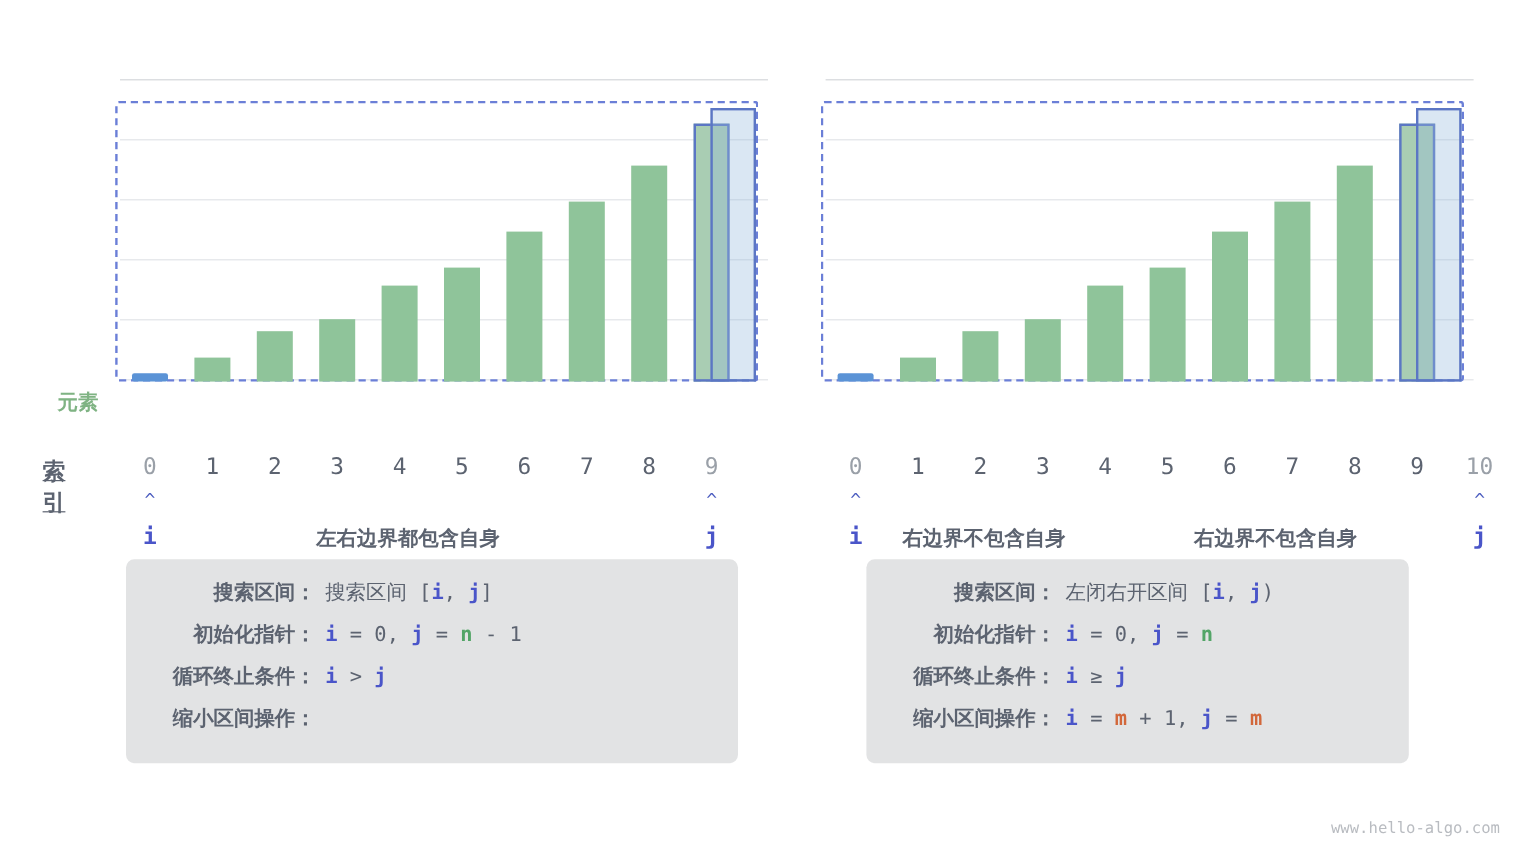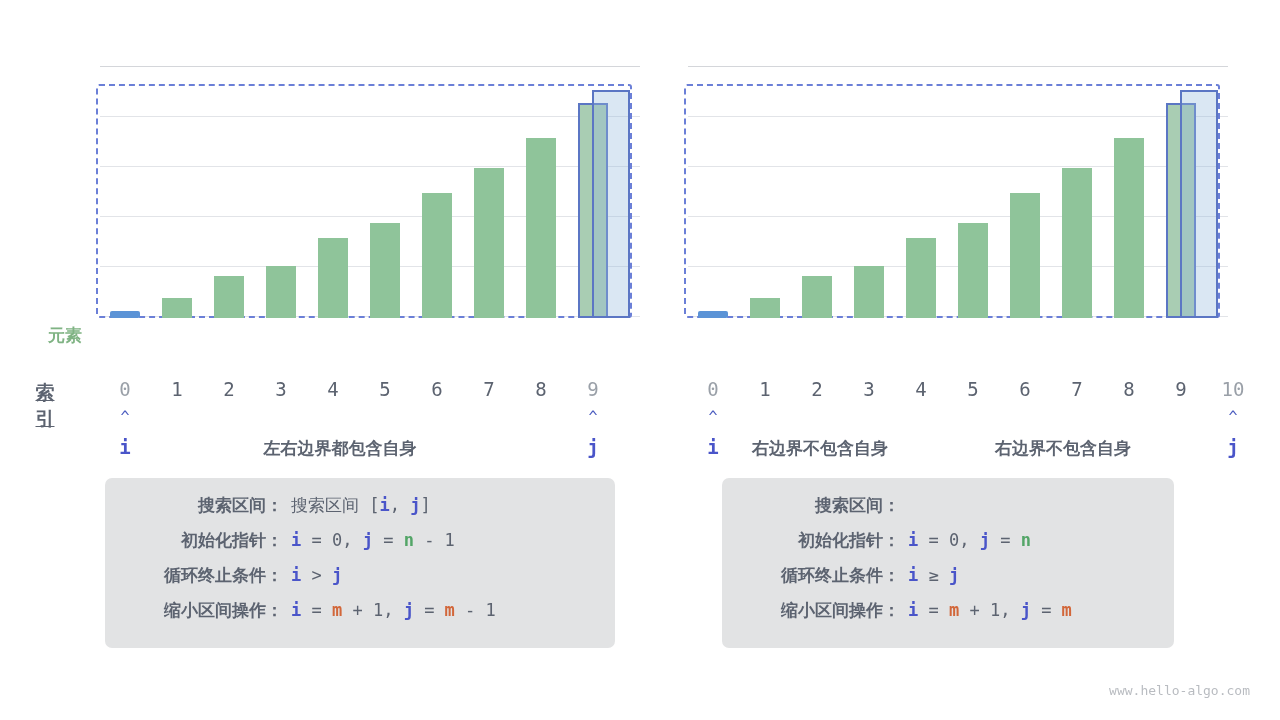--- a/index.html
+++ b/index.html
@@ -63,21 +63,21 @@
     font-family:"DejaVu Sans Mono","Liberation Mono",monospace;
   }
   .note{
     position:absolute;top:381px;font-size:17px;font-weight:bold;color:#5c6370;
     text-align:center;
   }
 
   
   .legend{
     position:absolute;background:#e2e3e4;border-radius:7px;
-    padding:16px 26px 18px 28px;box-sizing:border-box;margin-top:12px;
+    padding:16px 26px 18px 8px;box-sizing:border-box;
   }
   .legend.left{left:105px;top:466px;width:510px;height:170px;}
   .legend.right{left:722px;top:466px;width:452px;height:170px;}
   .lrow{display:flex;align-items:baseline;margin:0 0 9px 0;height:26px;}
   .lkey{
     width:150px;text-align:right;font-size:17px;font-weight:bold;color:#5c6370;
     white-space:nowrap;
   }
   .lval{
     margin-left:8px;font-size:17px;color:#5c6370;white-space:pre;
@@ -198,26 +198,26 @@
       <div class="lrow">
         <div class="lkey">初始化指针：</div>
         <div class="lval"><span class="v-blue">i</span><span class="v-plain"> = 0, </span><span class="v-blue">j</span><span class="v-plain"> = </span><span class="v-green">n</span><span class="v-plain"> - 1</span></div>
       </div>
       <div class="lrow">
         <div class="lkey">循环终止条件：</div>
         <div class="lval"><span class="v-blue">i</span><span class="v-plain"> &gt; </span><span class="v-blue">j</span></div>
       </div>
       <div class="lrow">
         <div class="lkey">缩小区间操作：</div>
-        <div class="lval"><span class="v-blue">i</span><span class="v-plain"> = </span><span class="v-orange">m</span><span class="v-plain"> + 1, </span><span class="v-blue">j</span><span class="v-plain"> = </span><span class="v-orange">m</span><span class="v-plain"> - 1</span></div>
       </div>
     </div>
   <div class="legend right" id="legend-right">
       <div class="lrow">
         <div class="lkey">搜索区间：</div>
+        <div class="lval"><span class="v-plain">左闭右开区间 [</span><span class="v-blue">i</span><span class="v-plain">, </span><span class="v-blue">j</span><span class="v-plain">)</span></div>
       </div>
       <div class="lrow">
         <div class="lkey">初始化指针：</div>
         <div class="lval"><span class="v-blue">i</span><span class="v-plain"> = 0, </span><span class="v-blue">j</span><span class="v-plain"> = </span><span class="v-green">n</span></div>
       </div>
       <div class="lrow">
         <div class="lkey">循环终止条件：</div>
         <div class="lval"><span class="v-blue">i</span><span class="v-plain"> ≥ </span><span class="v-blue">j</span></div>
       </div>
       <div class="lrow">

